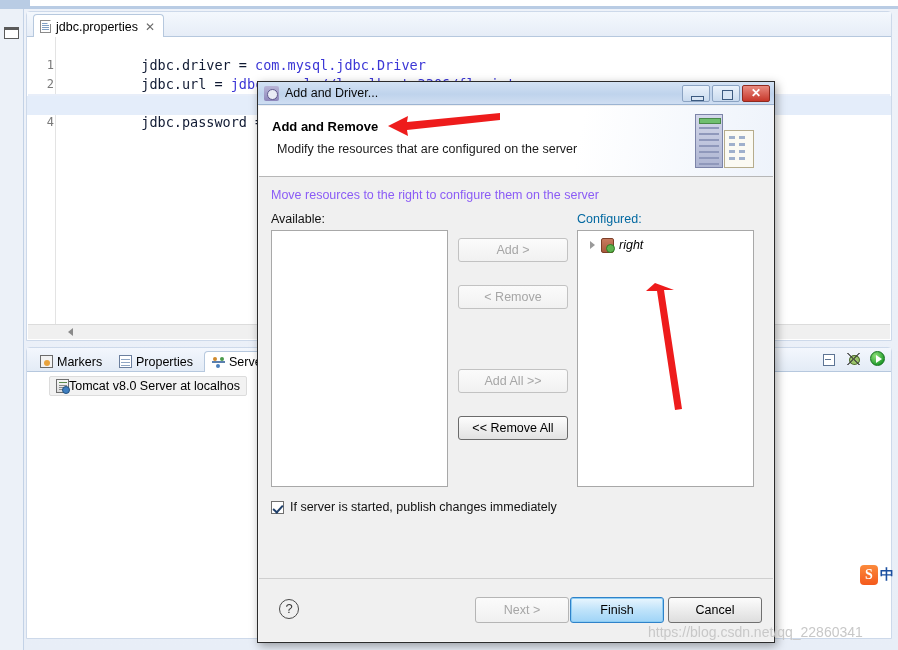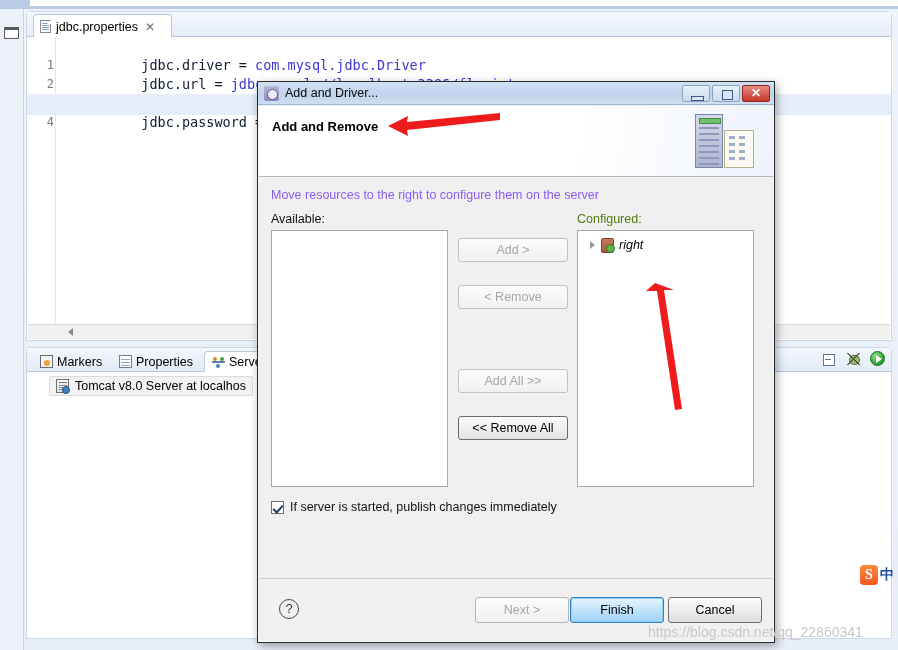--- a/index.html
+++ b/index.html
@@ -42,21 +42,21 @@
     border:1px solid #cdd9ea;
     border-radius:4px 4px 0 0;
   }
   .editor-tabrow {
     position:absolute; left:0; top:0; width:100%; height:25px;
     background: linear-gradient(#f4f8fd,#e6edf7);
     border-bottom:1px solid #b6c8de;
   }
   .editor-tab {
     position:absolute; left:6px; top:2px; height:24px;
-    padding:0 16px 0 6px;
+    padding:0 8px 0 6px;
     display:flex; align-items:center; gap:5px;
     background:#ffffff;
     border:1px solid #b6c8de; border-bottom:none;
     border-radius:4px 4px 0 0;
     font-size:12.5px; color:#000;
   }
   .tab-file-icon {
     width:11px; height:13px; position:relative; flex:none;
     background:#fdfdfd; border:1px solid #8a8a8a;
   }
@@ -147,21 +147,21 @@
       linear-gradient(-45deg,transparent 46%,#3a3a3a 46%,#3a3a3a 54%,transparent 54%);
     opacity:.75;}
   .tb-run { width:15px;height:15px;border-radius:50%;
     background:radial-gradient(circle at 35% 30%, #8fe07a, #1f9a2a 75%);
     border:1px solid #14711d; position:relative; }
   .tb-run:after{content:"";position:absolute;left:5px;top:3px;border-style:solid;
     border-width:4px 0 4px 6px;border-color:transparent transparent transparent #ffffff;}
 
   .server-row {
     position:absolute; left:22px; top:28px; height:20px;
-    display:flex; align-items:center; gap:6px;
+    display:flex; align-items:center; 
     padding:0 6px; font-size:12.5px; color:#000;
     background:#f2f2f2; border:1px solid #dcdcdc; border-radius:2px;
   }
   .srv-icon{width:13px;height:14px;position:relative;background:linear-gradient(#f7f7f7,#dcdcdc);border:1px solid #6f6f6f;}
   .srv-icon:before{content:"";position:absolute;left:2px;top:2px;width:8px;height:1px;background:#5a8a4a;box-shadow:0 3px 0 #8a8a8a,0 5px 0 #8a8a8a,0 7px 0 #8a8a8a;}
   .srv-icon:after{content:"";position:absolute;right:-2px;bottom:-2px;width:6px;height:6px;border-radius:50%;background:#3f7fc1;border:1px solid #23527f;}
 
   
   .blue-band {
     position:absolute; left:27px; top:96px; width:864px; height:19px;
@@ -243,21 +243,21 @@
     box-shadow:10px 0 0 #9fb0cc, 0 7px 0 #9fb0cc, 10px 7px 0 #9fb0cc,
                0 14px 0 #9fb0cc, 10px 14px 0 #9fb0cc, 0 21px 0 #9fb0cc, 10px 21px 0 #9fb0cc;
   }
 
   .dlg-content {
     position:absolute; left:1px; top:96px; right:1px; bottom:64px;
     background:#f0f0f0;
   }
   .dlg-instruction { position:absolute; left:12px; top:10px; font-size:12.5px; color:#8b5cf6; }
   .lbl-available  { position:absolute; left:12px; top:34px; font-size:12.5px; color:#111; }
-  .lbl-configured { position:absolute; left:318px; top:34px; font-size:12.5px; color:#4d7c0f; }
+  .lbl-configured { position:absolute; left:318px; top:34px; font-size:12.5px; color:#0369a1; }
 
   .list-box {
     position:absolute; top:52px; width:177px; height:257px;
     background:#ffffff; border:1px solid #a8a8a8;
   }
   .list-available { left:12px; }
   .list-configured { left:318px; }
 
   .tree-item {
     position:absolute; left:12px; top:7px;
@@ -437,20 +437,21 @@
       <span class="wbtn wbtn-min"></span>
       <span class="wbtn wbtn-max"></span>
       <span class="wbtn close">
         <span class="wbtn-close-x">✕</span>
       </span>
     </span>
   </div>
 
   <div class="dlg-header">
     <div class="dlg-h-title">Add and Remove</div>
+    <div class="dlg-h-sub">Modify the resources that are configured on the server</div>
     <div class="banner-art">
       <div class="banner-rack"></div>
       <div class="banner-doc"></div>
     </div>
   </div>
 
   <div class="dlg-content">
     <div class="dlg-instruction">Move resources to the right to configure them on the server</div>
 
     <div class="lbl-available">Available:</div>

